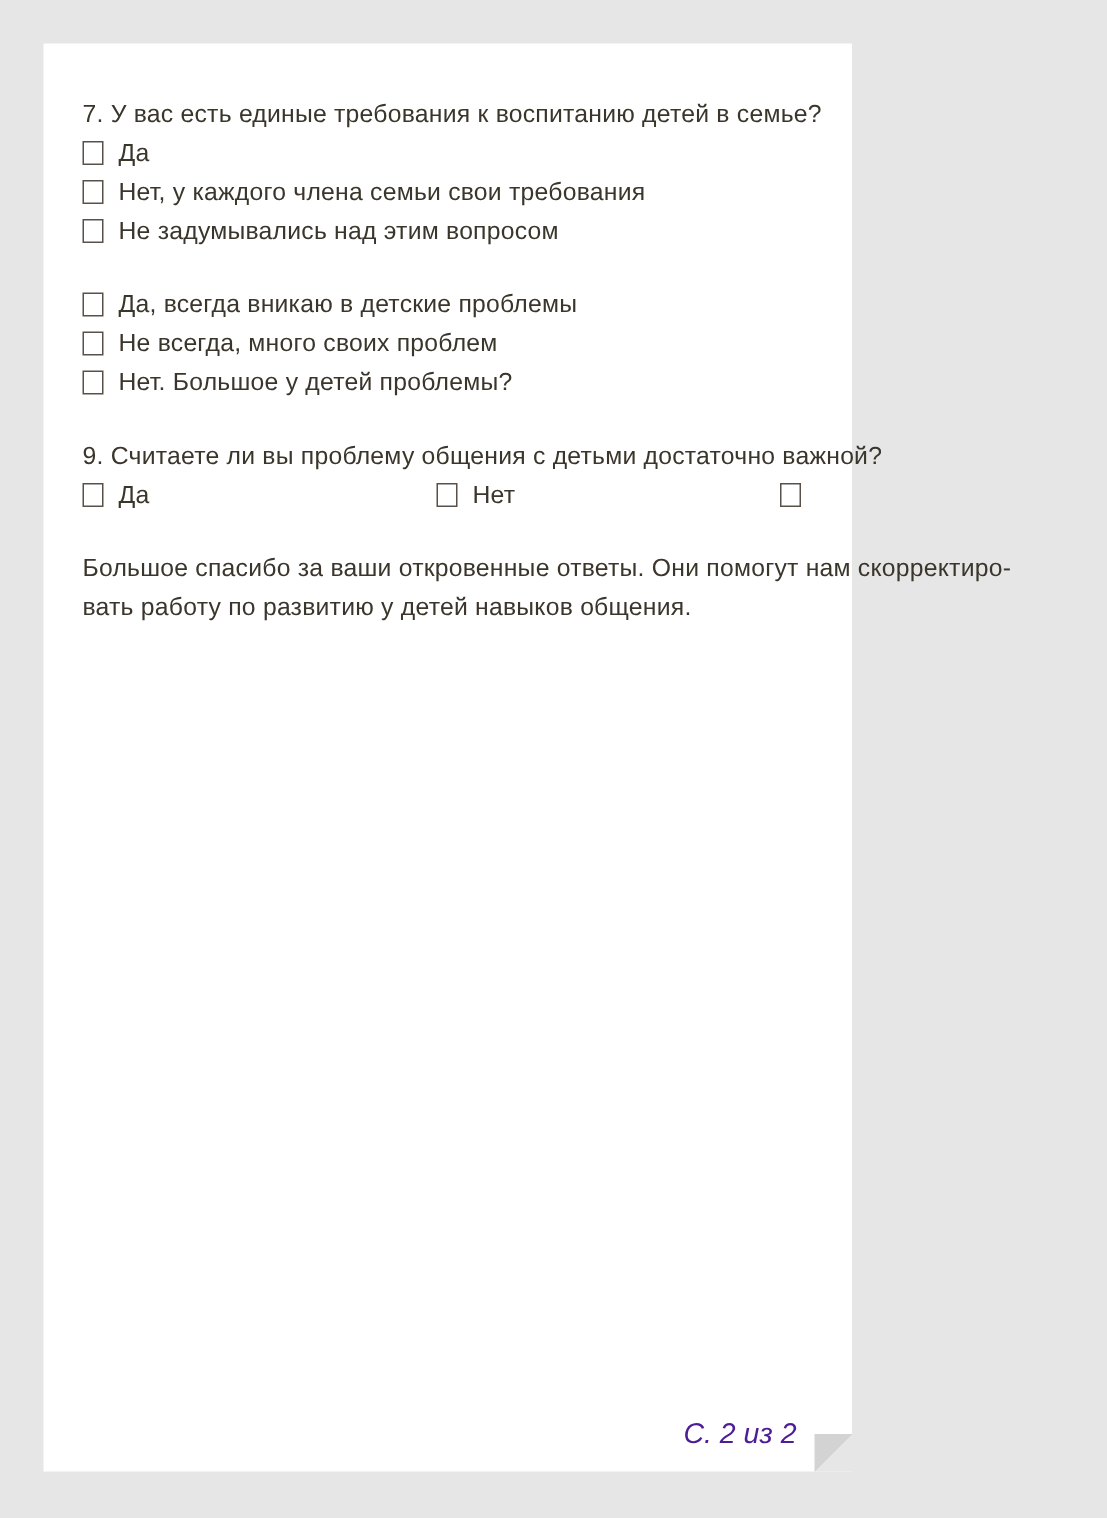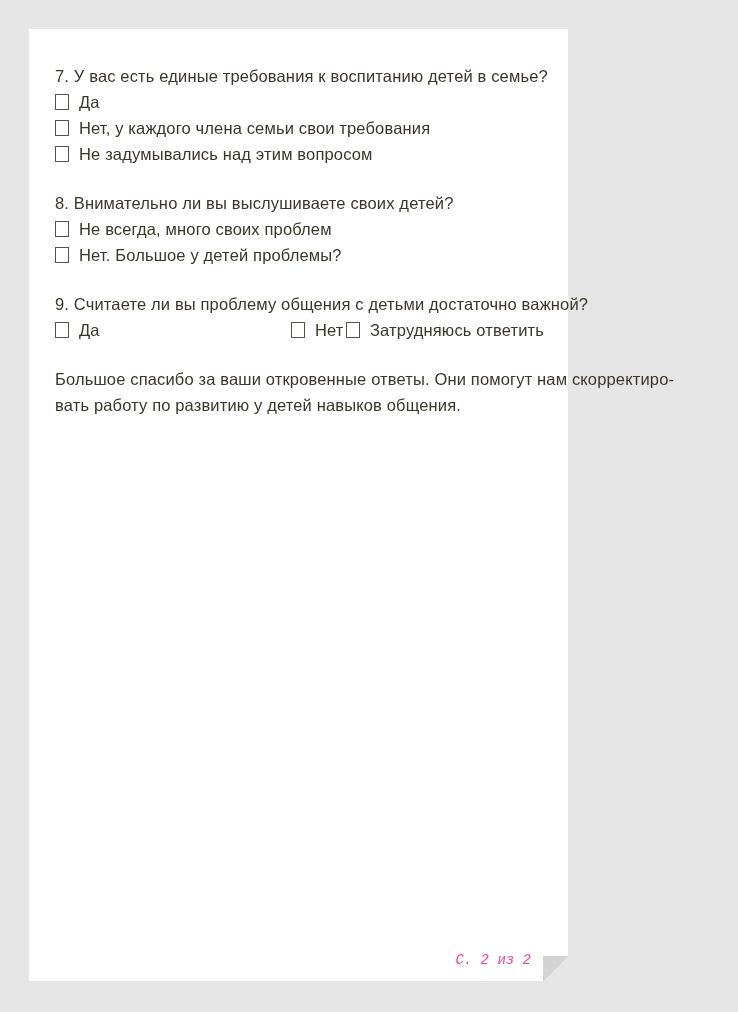--- a/index.html
+++ b/index.html
@@ -59,24 +59,24 @@
   .h-row .opt-3 { right: 0; }
   .closing {
     margin-top: 4px;
     line-height: 26px;
   }
   .closing div { white-space: nowrap; }
   .page-number {
     position: absolute;
     right: 37px;
     bottom: 13px;
-    font-family: Liberation Mono, monospace;
+    font-family: Liberation Sans, sans-serif;
     font-style: italic;
-    font-size: 14px;
-    color: #ec4899;
+    font-size: 19px;
+    color: #4c1d95;
   }
   .fold {
     position: absolute;
     right: 0;
     bottom: 0;
     width: 25px;
     height: 25px;
     background: linear-gradient(to bottom right, #d3d3d3 50%, #e6e6e6 50.5%);
   }
 </style>
@@ -96,21 +96,24 @@
         <span class="cb"></span>
         <span>Нет, у каждого члена семьи свои требования</span>
       </div>
       <div class="option">
         <span class="cb"></span>
         <span>Не задумывались над этим вопросом</span>
       </div>
     </div>
 
     <div class="question-block">
-      <div class="q-title"><span>8.</span> <span>Внимательно ли вы выслушиваете своих детей?</span></div>
+      <div class="option">
+        <span class="cb"></span>
+        <span>Да, всегда вникаю в детские проблемы</span>
+      </div>
       <div class="option">
         <span class="cb"></span>
         <span>Не всегда, много своих проблем</span>
       </div>
       <div class="option">
         <span class="cb"></span>
         <span>Нет. Большое у детей проблемы?</span>
       </div>
     </div>
 
@@ -120,21 +123,20 @@
         <div class="option opt-1">
           <span class="cb"></span>
           <span>Да</span>
         </div>
         <div class="option opt-2">
           <span class="cb"></span>
           <span>Нет</span>
         </div>
         <div class="option opt-3">
           <span class="cb"></span>
-          <span>Затрудняюсь ответить</span>
         </div>
       </div>
     </div>
 
     <div class="closing">
       <div>Большое спасибо за ваши откровенные ответы. Они помогут нам скорректиро-</div>
       <div>вать работу по развитию у детей навыков общения.</div>
     </div>
 
   </div>

